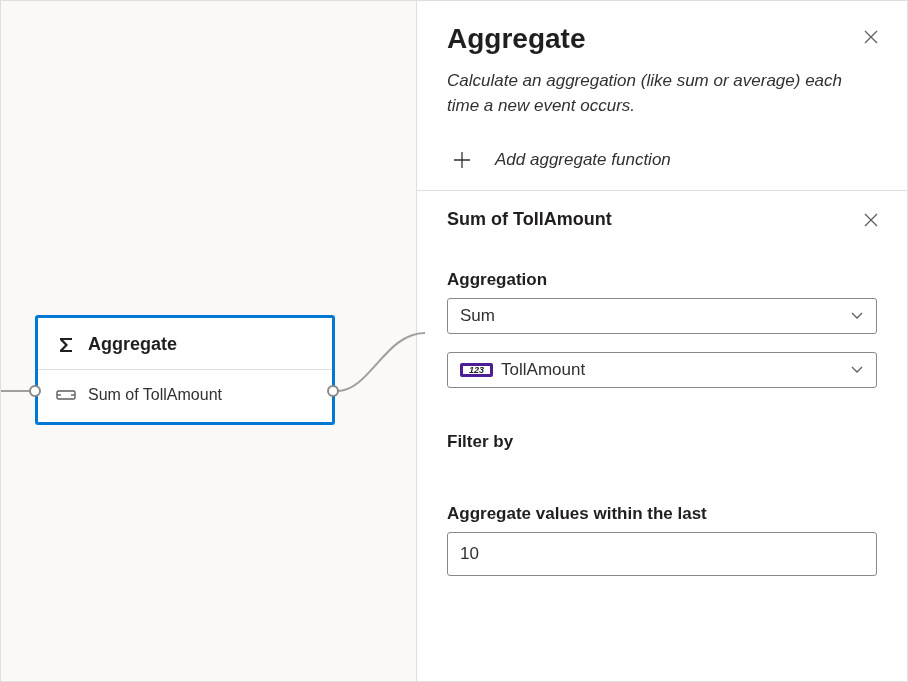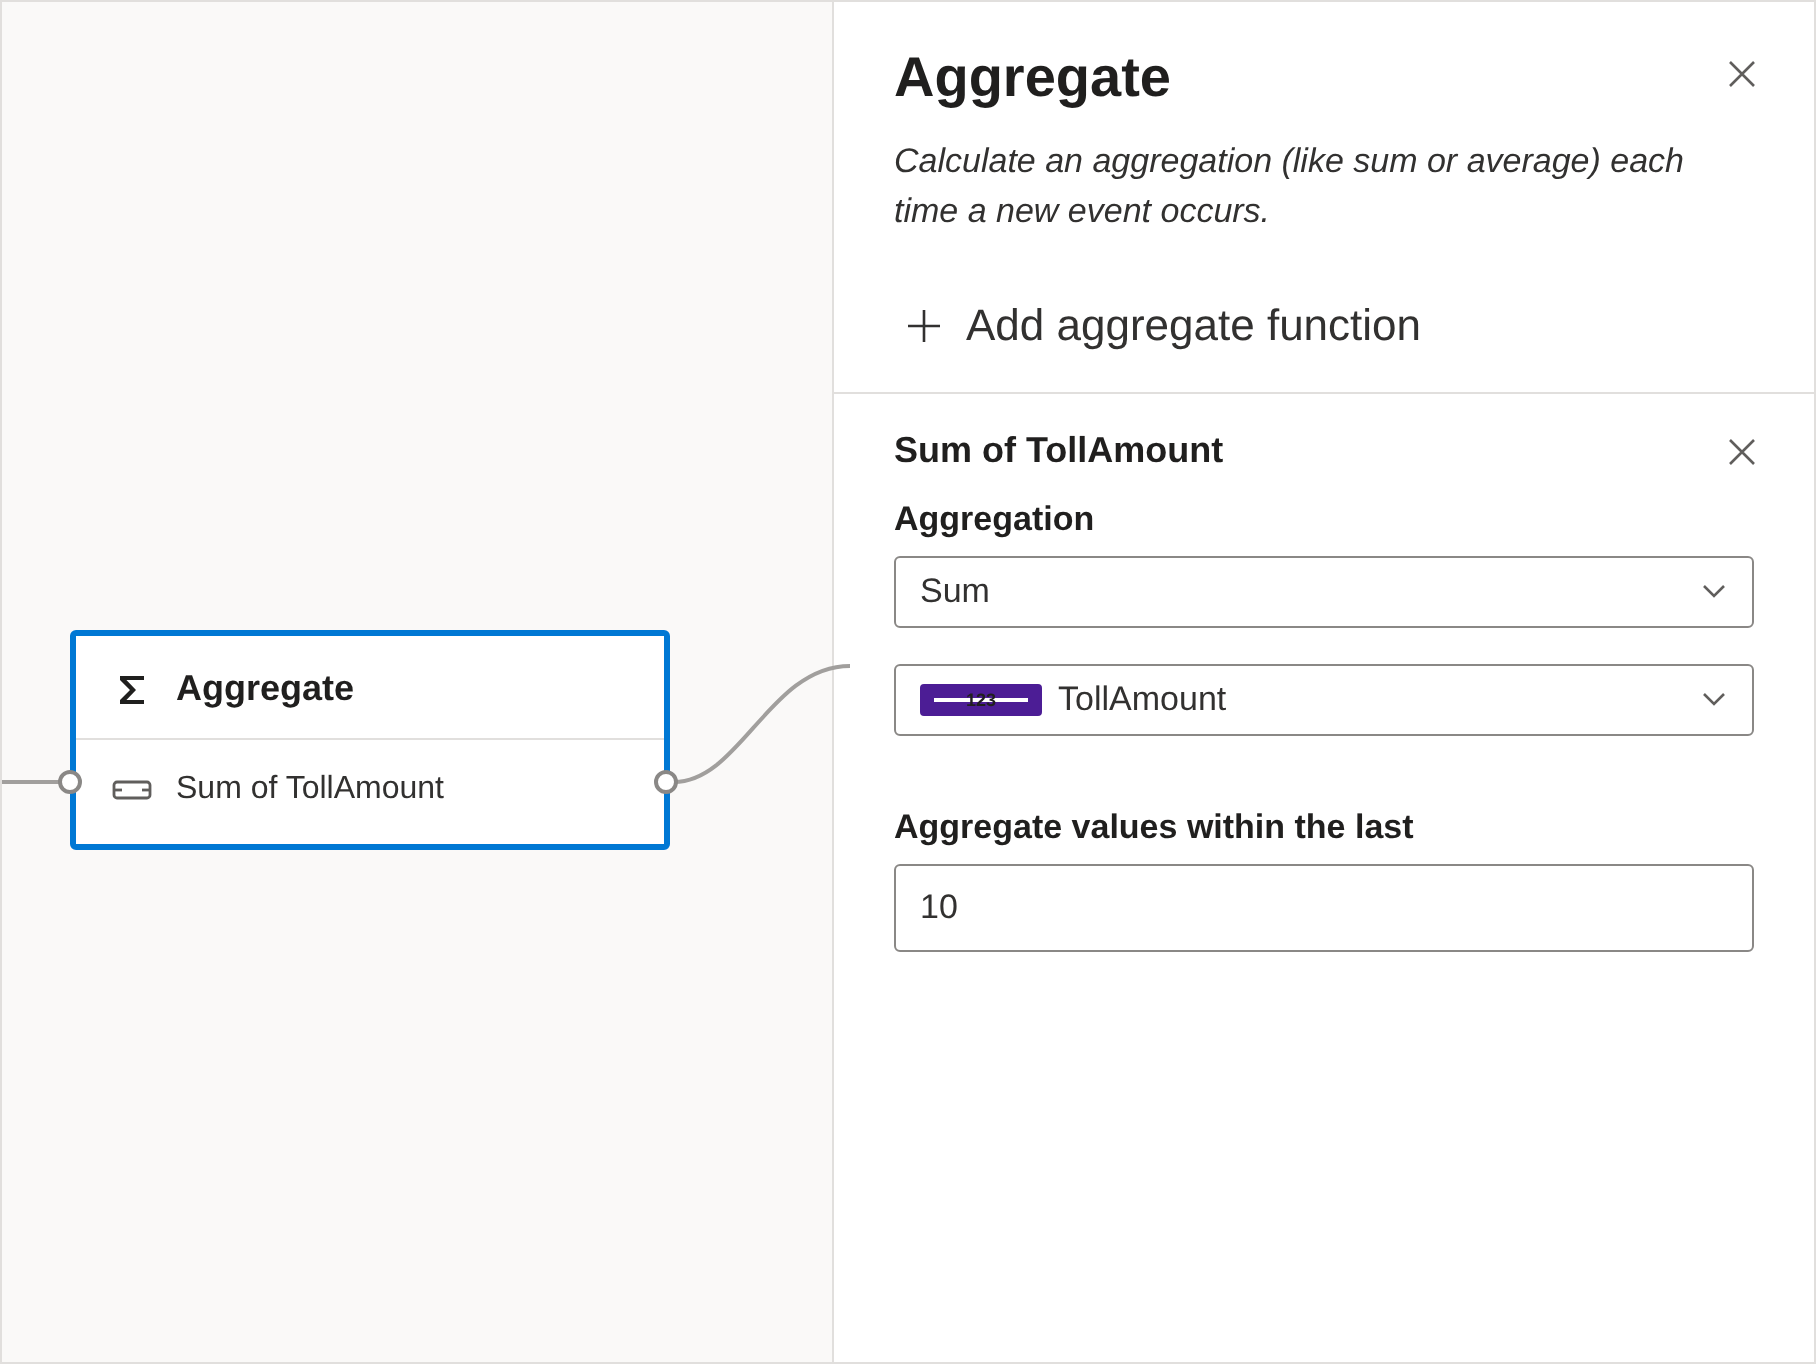--- a/index.html
+++ b/index.html
@@ -100,47 +100,49 @@
       border: none;
       background: none;
       cursor: pointer;
       display: flex;
       align-items: center;
       justify-content: center;
     }
     .add-func {
       display: flex;
       align-items: center;
-      gap: 12px;
+      gap: 24px;
       padding: 18px 30px 20px 36px;
-      font-size: 22px;
+      font-size: 17px;
       color: #323130;
       cursor: pointer;
       border: none;
       background: none;
       width: 100%;
       text-align: left;
+      font-style: italic;
     }
     .section-divider {
       border-top: 1px solid #e1dfdd;
     }
     .func-header {
       display: flex;
       align-items: center;
       justify-content: space-between;
       padding: 18px 26px 14px 30px;
     }
     .func-title { font-size: 18px; font-weight: 600; color: #201f1e; }
     .form-group { padding: 0 30px 18px; }
     .form-label {
       display: block;
       font-size: 17px;
       font-weight: 600;
       color: #201f1e;
       margin-bottom: 8px;
+      margin-top: 26px;
     }
     .select {
       width: 100%;
       height: 36px;
       border: 1px solid #8a8886;
       border-radius: 3px;
       background: #fff;
       display: flex;
       align-items: center;
       padding: 0 12px;
@@ -152,30 +154,31 @@
     .select .chev {
       position: absolute;
       right: 12px;
       top: 50%;
       transform: translateY(-50%);
     }
     .select .type-badge {
       display: inline-flex;
       align-items: center;
       justify-content: center;
-      border: 7px solid #4c1d95;
+      border: 3px solid #4c1d95;
       border-radius: 2px;
       font-size: 9px;
       font-weight: 600;
-      padding: 1px 16px;
+      padding: 1px 6px;
       margin-right: 8px;
       color: #201f1e;
       min-width: 22px;
       height: 14px;
       line-height: 1;
+      font-style: italic;
     }
     .row-split {
       display: flex;
       gap: 14px;
     }
     .input-text {
       flex: 1;
       height: 44px;
       border: 1px solid #8a8886;
       border-radius: 3px;
@@ -278,20 +281,21 @@
         <span>TollAmount</span>
         <span class="chev icon">
           <svg width="14" height="10" viewBox="0 0 14 10">
               <path d="M2 2 L7 7 L12 2" fill="none" stroke="#605e5c" stroke-width="1.3"></path>
             </svg>
         </span>
       </div>
     </div>
 
     <div class="form-group">
+      <label class="form-label">Filter by</label>
     </div>
 
     <div class="form-group">
       <label class="form-label">Aggregate values within the last</label>
       <div class="row-split">
         <input class="input-text" type="text" value="10" style="">
       </div>
     </div>
 
   </div>

